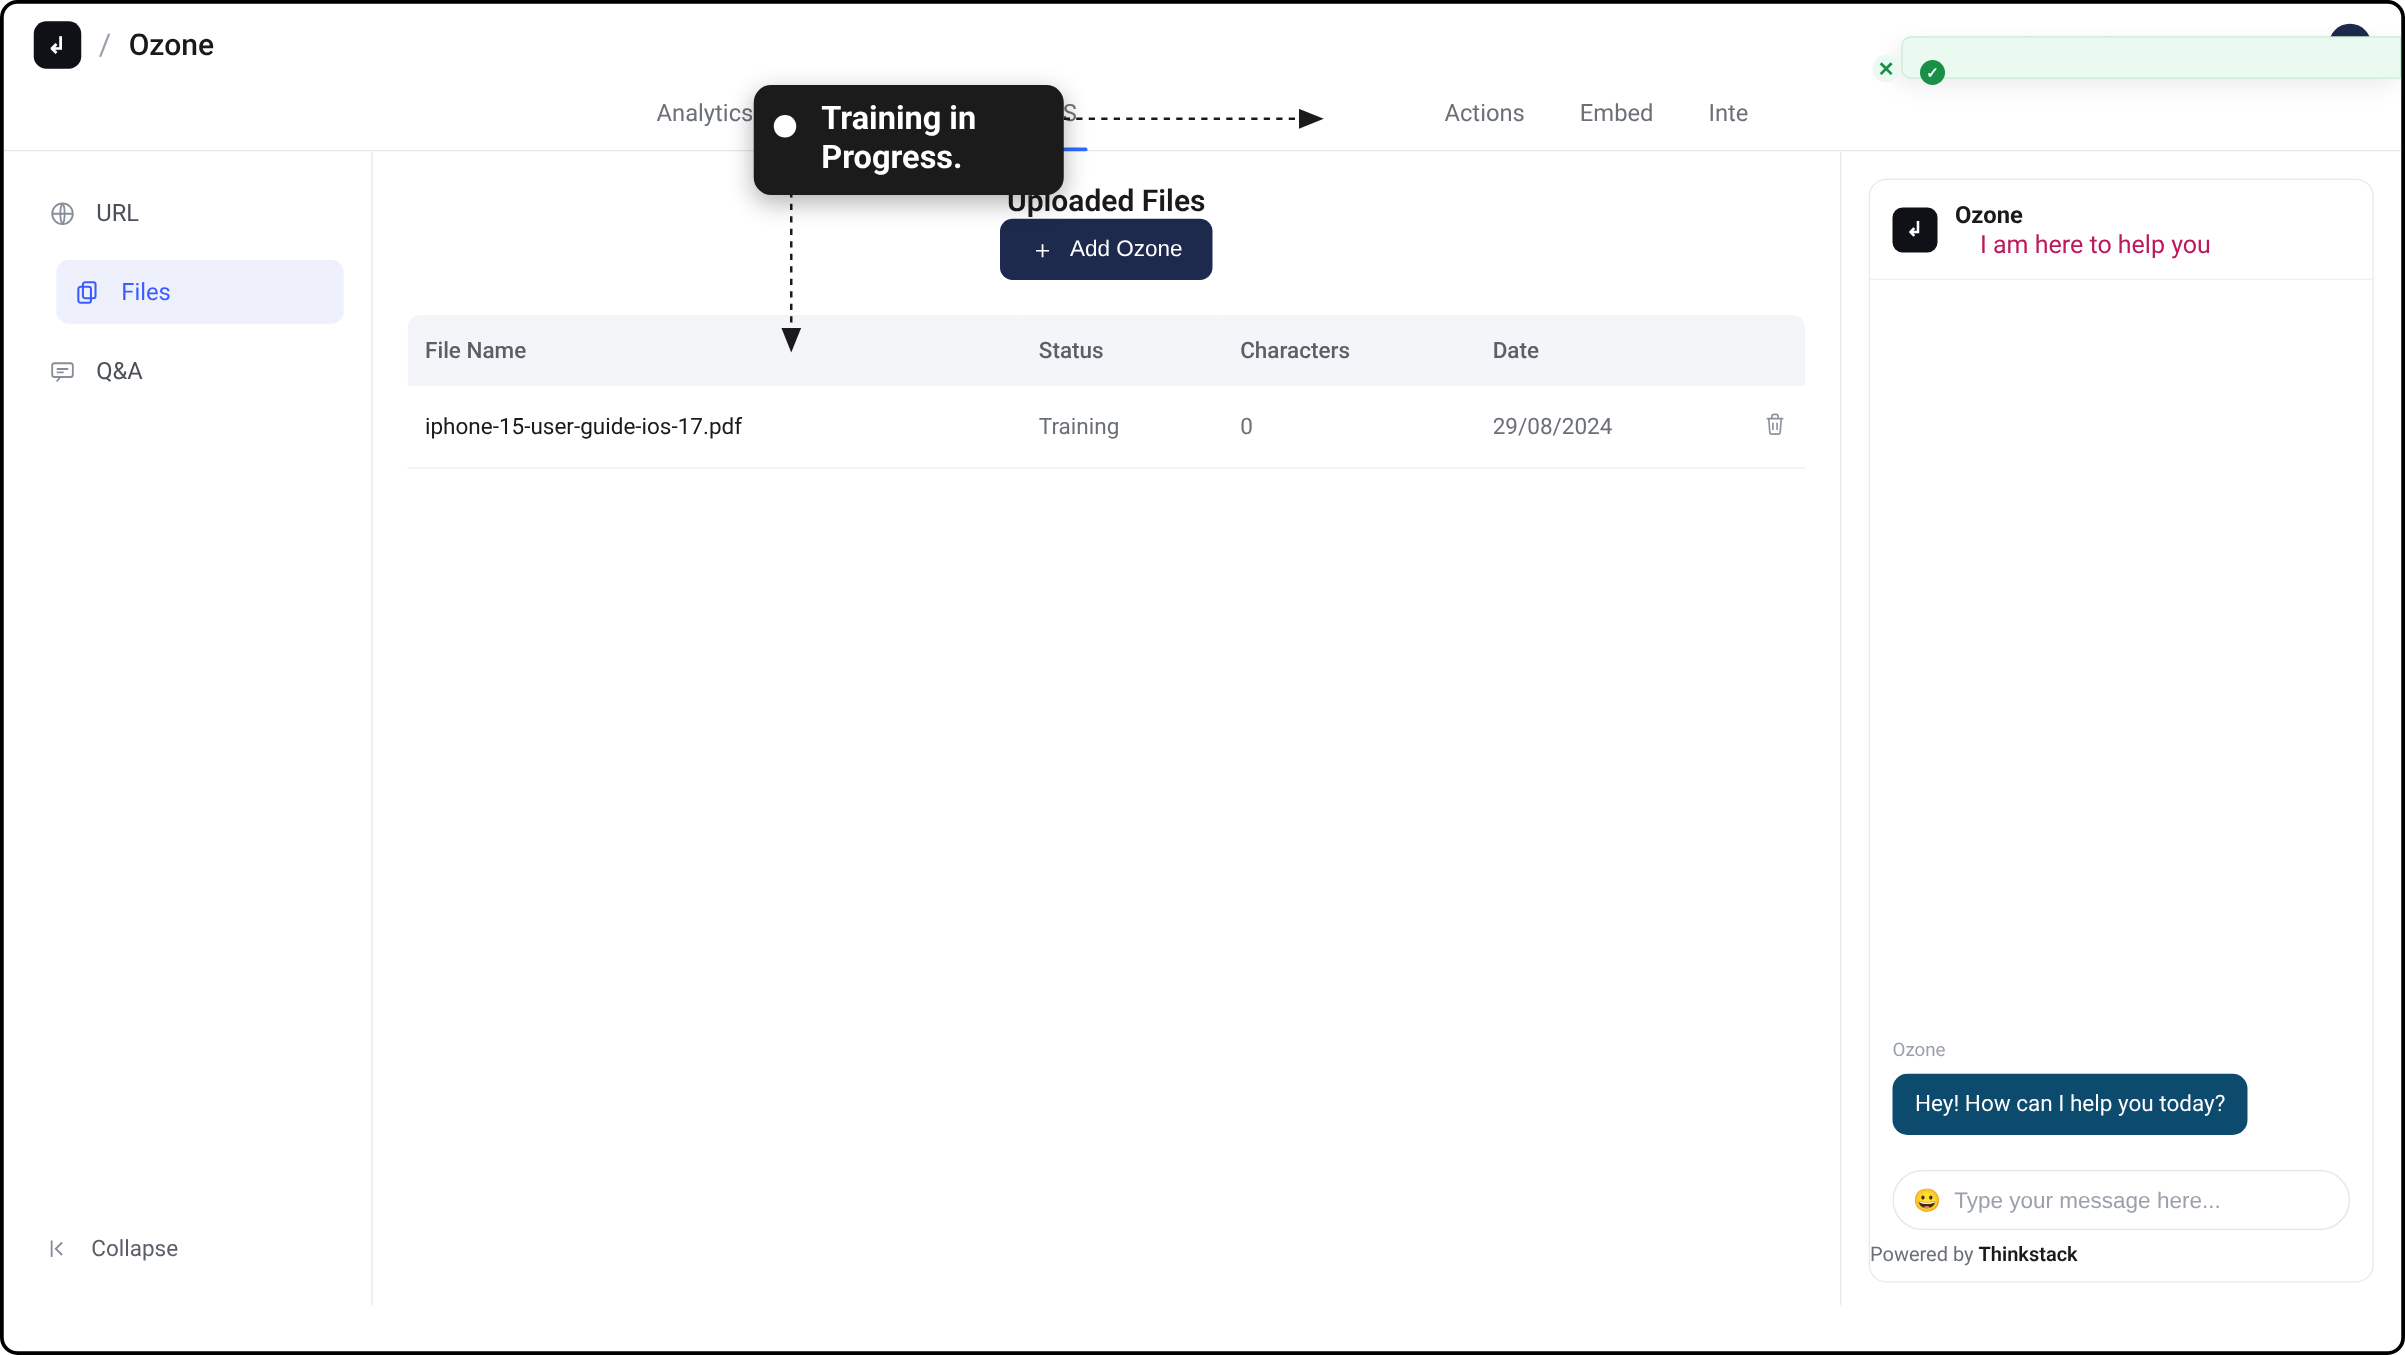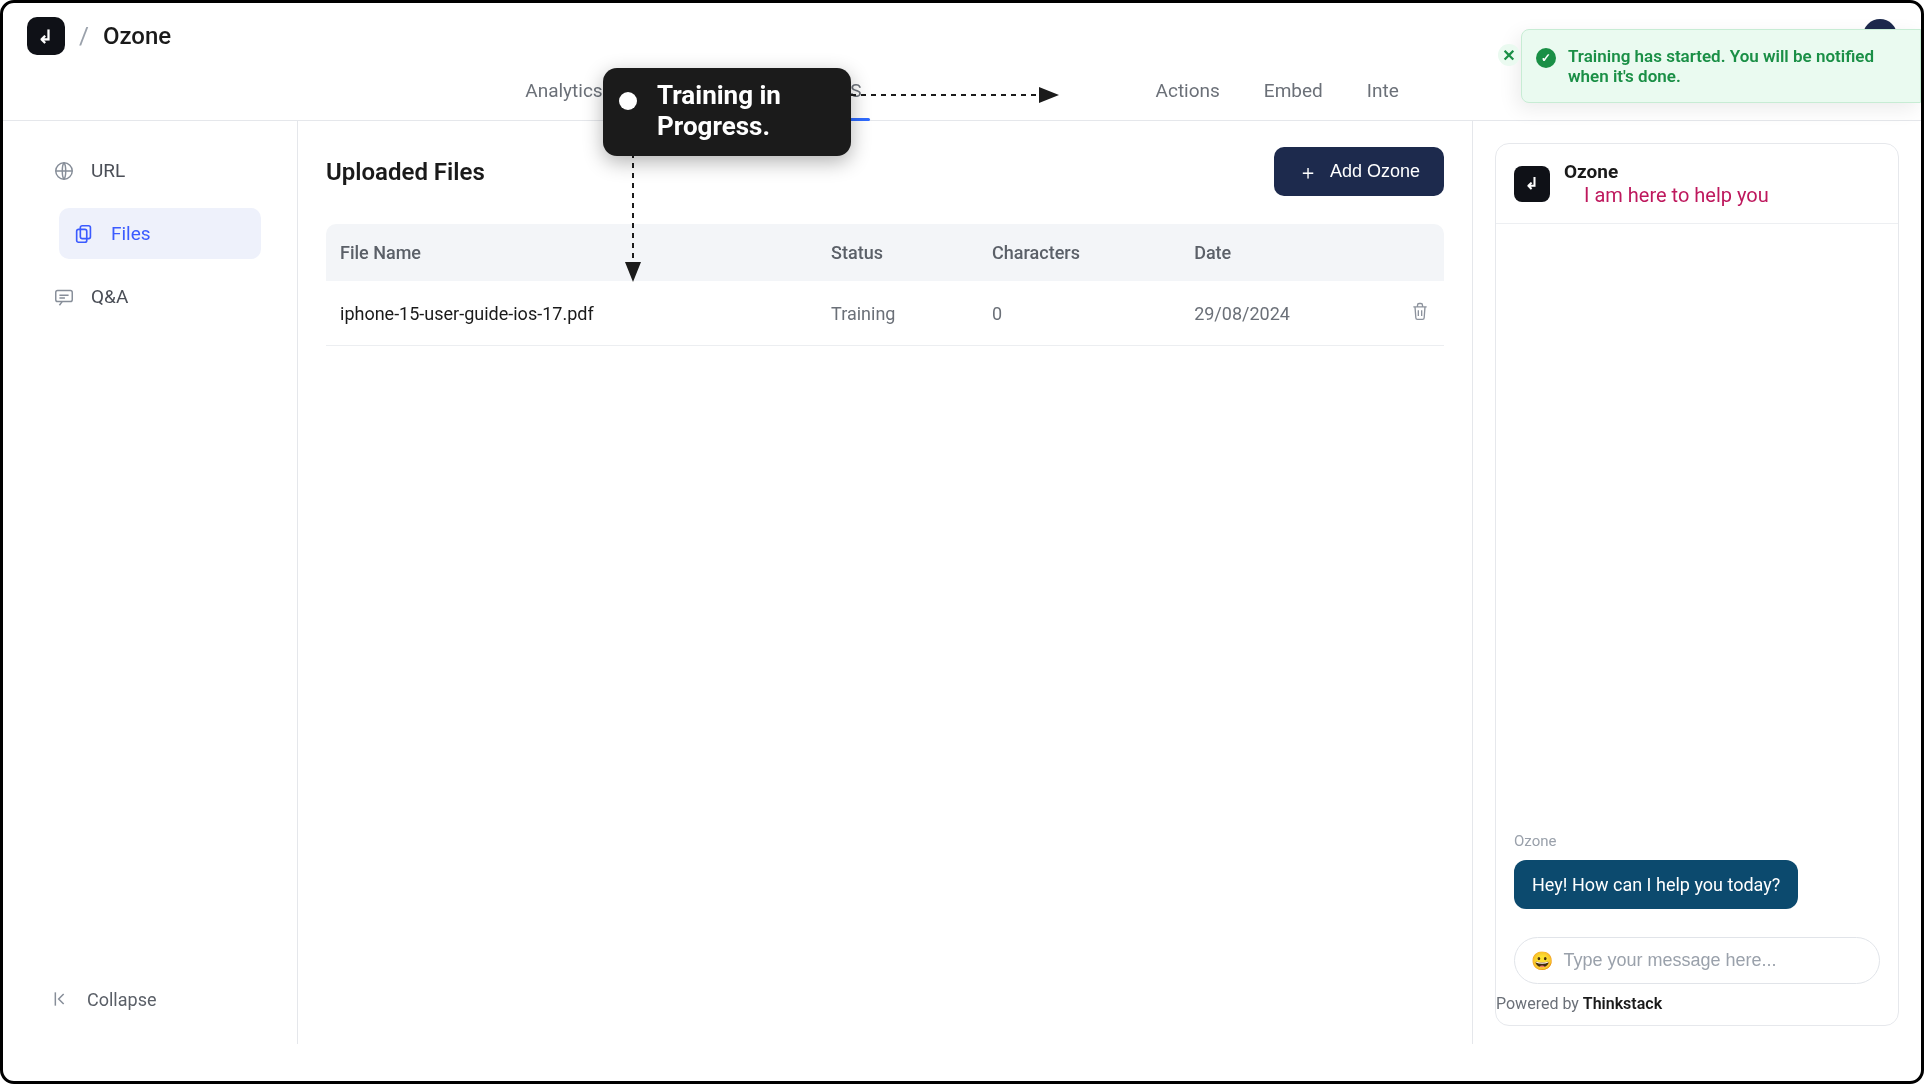--- a/index.html
+++ b/index.html
@@ -19,32 +19,32 @@
 
   
   .tabs { display:flex; gap:40px; padding: 0 0 0 0; justify-content:center; border-bottom:1px solid #e5e7eb; position:relative; }
   .tab { padding: 14px 2px 18px 2px; font-size:19px; color:#6b7078; cursor:pointer; position:relative; }
   .tab.active::after { content:""; position:absolute; left:-6px; right:-6px; bottom:-1px; height:3px; background:#2f6bff; border-radius:2px; }
 
   
   .body { display:flex; height: calc(100% - 155px); }
 
   
-  .sidebar { width: 295px; border-right:1px solid #e5e7eb; display:flex; flex-direction:column; padding: 24px 36px; }
+  .sidebar { width: 295px; border-right:1px solid #e5e7eb; display:flex; flex-direction:column; padding: 24px 22px; }
   .side-group { flex:1; display:flex; flex-direction:column; gap:12px; }
   .side-item { display:flex; align-items:center; gap:16px; padding: 14px 14px; border-radius:10px; font-size:19px; color:#4b4f57; cursor:pointer; }
   .side-item.active { background:#eef1fb; color:#3b5bff;margin-left:20px; }
   .side-item.active .side-icon { color:#3b5bff; }
   .side-icon { width:22px; height:22px; display:flex; align-items:center; justify-content:center; color:#878e99; }
   .collapse { display:flex; align-items:center; gap:14px; padding: 10px 12px; color:#5a5f67; font-size:18px; cursor:pointer; }
 
   
   .main { flex:1; display:flex; }
   .content { flex:1; padding: 26px 28px; border-right:1px solid #e5e7eb; }
-  .content-head { display:flex; justify-content:space-between; align-items:center; margin-bottom:28px; }
+  .content-head { display:flex; justify-content:space-between; align-items:center; margin-bottom:28px;flex-direction:column; }
   .content-title { font-size:24px; font-weight:600; }
   .add-btn { background:#1d2a4d; color:#fff; border:none; padding: 14px 24px; border-radius:10px; font-size:18px; display:flex; align-items:center; gap:12px; cursor:pointer; }
   .plus { font-size:20px; line-height:1; }
 
   table { width:100%; border-collapse:collapse; }
   thead tr { background:#f3f5f8; }
   th { text-align:left; font-weight:500; font-size:18px; color:#5b6068; padding:18px 14px; }
   th:first-child { border-top-left-radius:10px; }
   th:last-child { border-top-right-radius:10px; }
   td { padding:20px 14px; font-size:18px; color:#6b7078; border-bottom:1px solid #eceef1; }
@@ -214,21 +214,20 @@
           <span>Powered by </span><b>Thinkstack</b>
         </div>
       </div>
     </div>
   </div>
 </div>
 
 <div class="toast">
   <span class="close">✕</span>
   <span class="check">✓</span>
-  <span>Training has started. You will be notified when it's done.</span>
 </div>
 
 <div class="callout">
   <span class="dot"></span>
   <span>Training in Progress.</span>
 </div>
 
 <svg class="overlay" width="1924" height="1084">
   <defs>
     <marker id="arrowhead" markerWidth="10" markerHeight="8" refX="8" refY="4" orient="auto">

